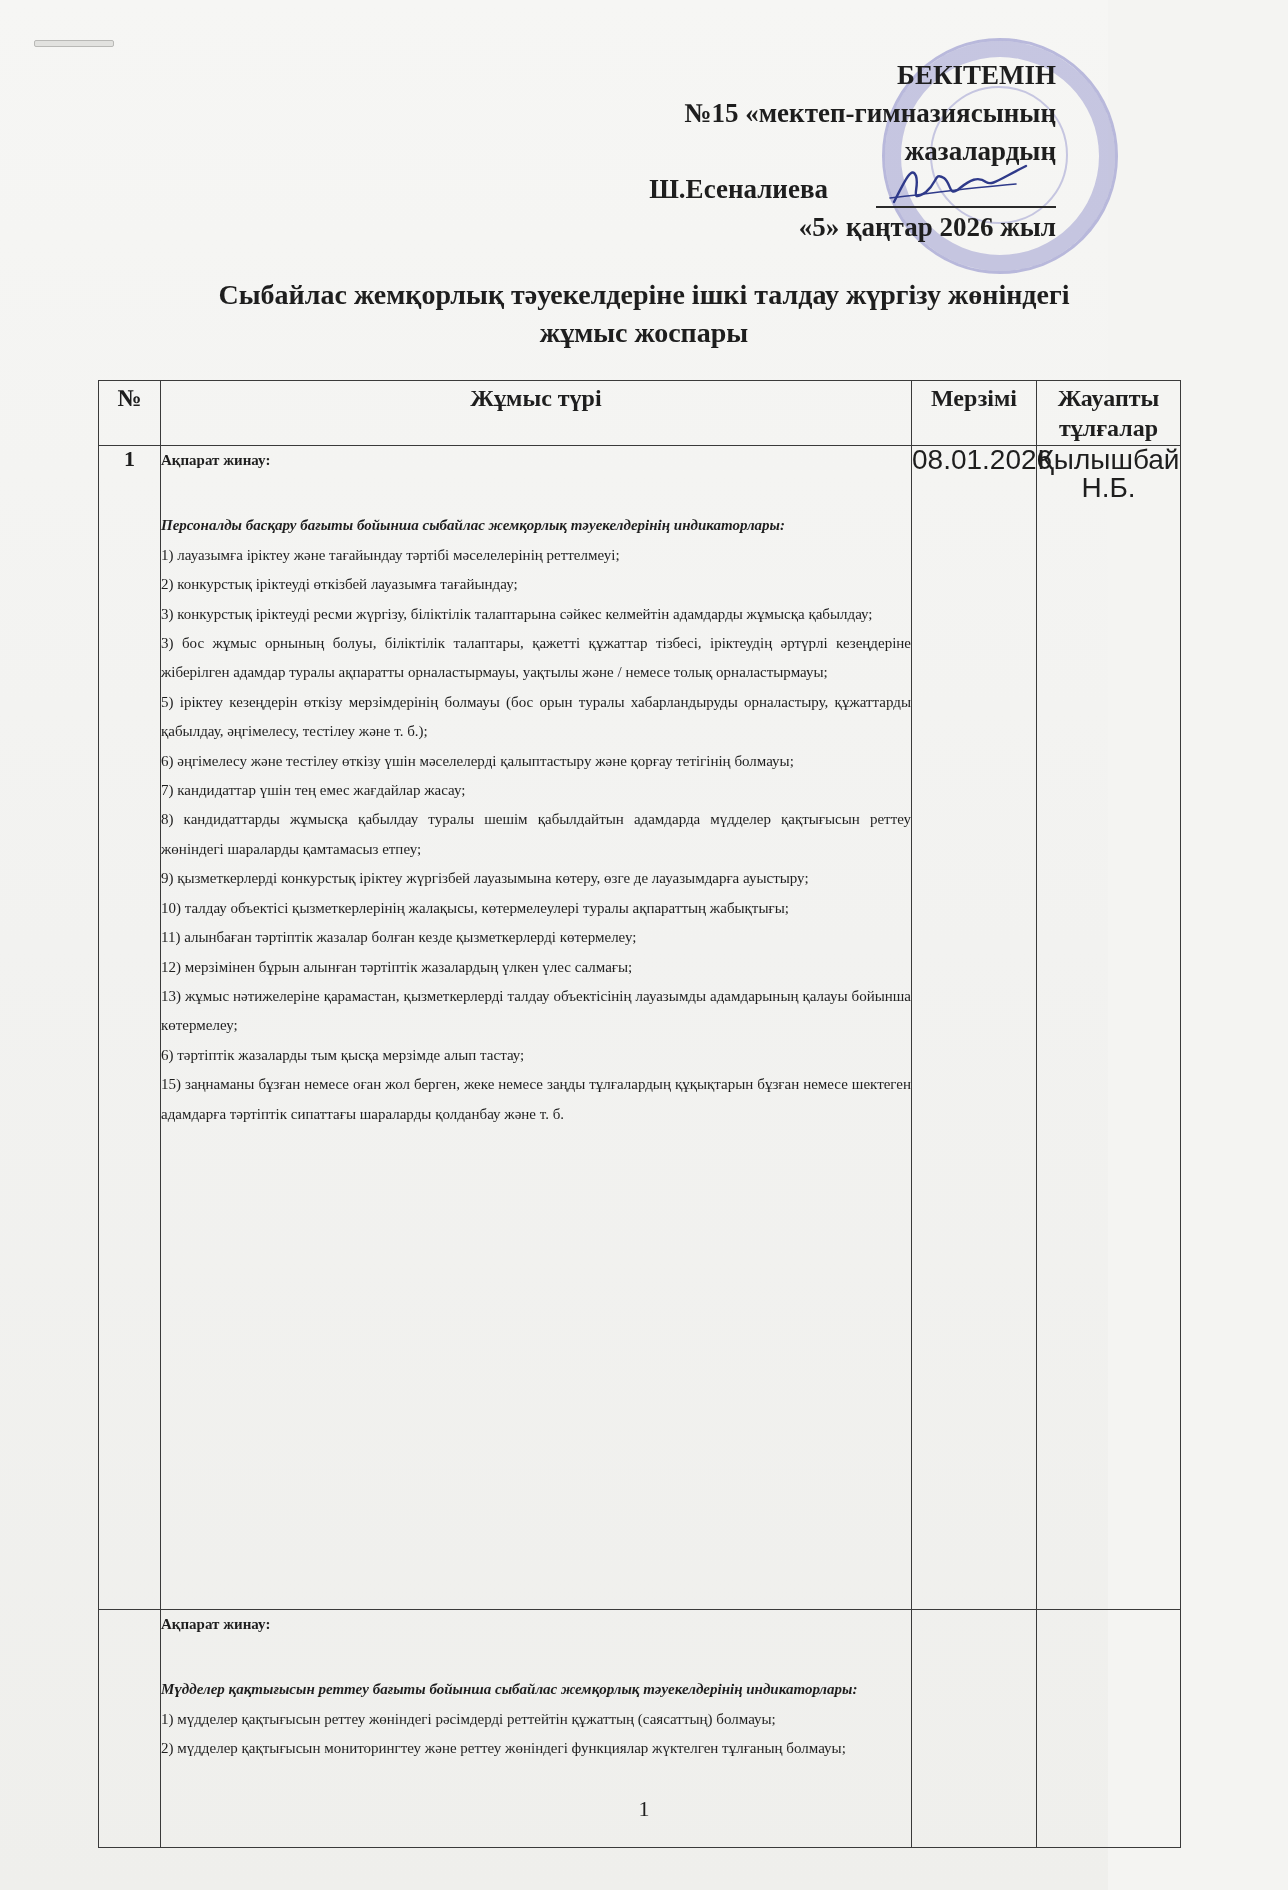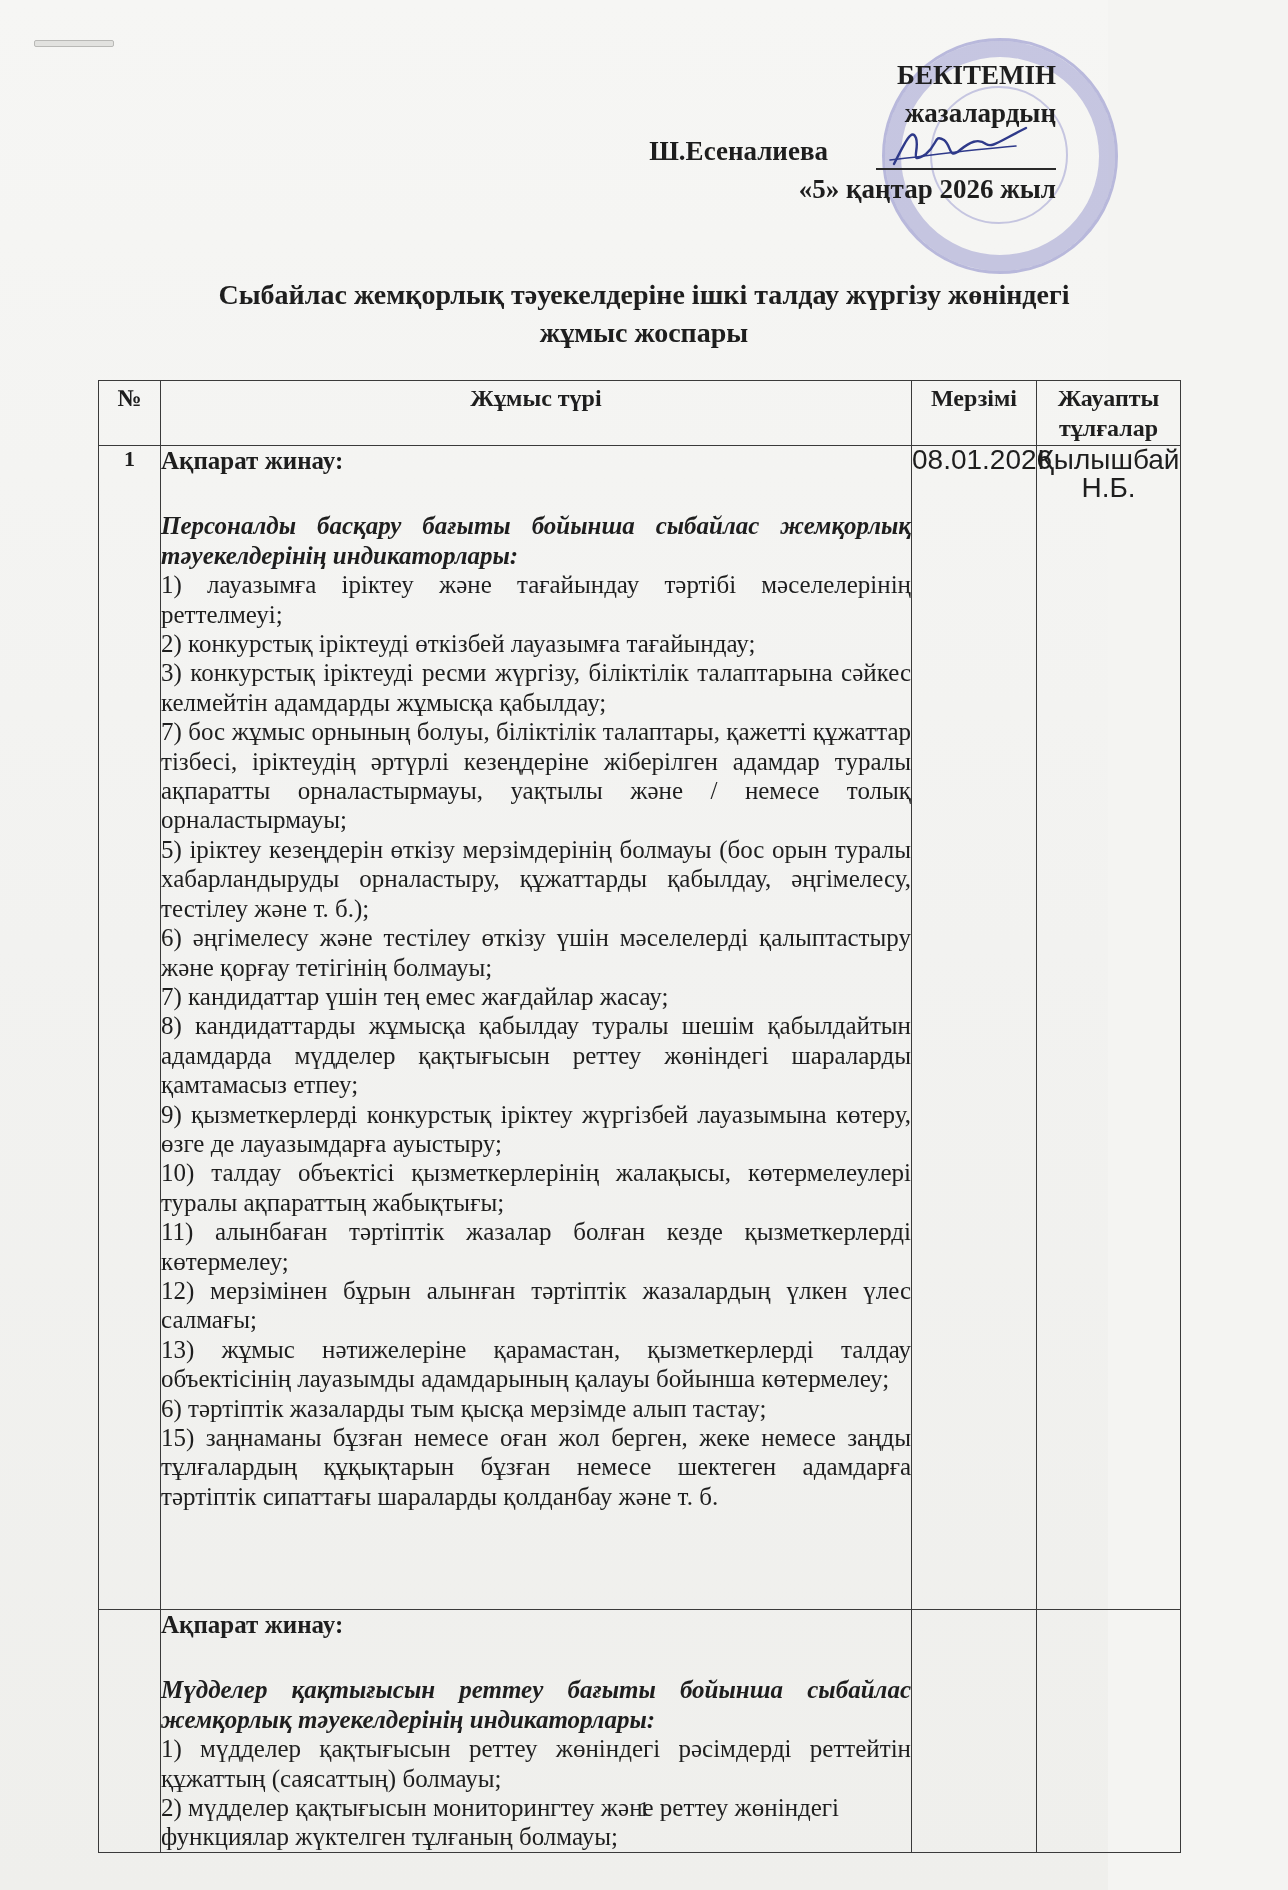--- a/index.html
+++ b/index.html
@@ -110,21 +110,21 @@
     col.c-date { width: 125px; }
     col.c-resp { width: 144px; }
     td.num {
       text-align: center;
       vertical-align: middle;
       font-weight: bold;
       font-size: 22px;
     }
     td.work {
       padding: 4px 8px 4px 8px;
-      font-size: 25px;
+      font-size: 15px;
       line-height: 29.4px;
       text-align: justify;
     }
     td.work .head { font-weight: bold; }
     td.work .sub  { font-weight: bold; font-style: italic; margin-top: 36px; }
     td.work .item { text-align: justify; }
     td.date, td.resp {
       vertical-align: middle;
       text-align: center;
       font-family: "Liberation Sans", "DejaVu Sans", sans-serif;
@@ -146,20 +146,21 @@
 <div class="page">
 
   <div class="staple"></div>
 
   <div class="stamp">
     <div class="inner"></div>
   </div>
 
   <div class="approval">
     <div>БЕКІТЕМІН</div>
+    <div>№15 «мектеп-гимназиясының</div>
     <div>жазалардың</div>
     <div class="name-line">
       <span>Ш.Есеналиева</span>
       <span class="sig-line">
         <svg width="150" height="50" viewBox="0 0 150 50">
           <path d="M8 44 C20 20, 26 8, 30 18 C34 30, 22 46, 40 34 C52 24, 48 14, 58 20 C66 26, 62 40, 74 30 C84 22, 92 18, 100 24 C106 28, 112 22, 140 8" fill="none" stroke="#2f3a8a" stroke-width="2.4" stroke-linecap="round"></path>
           <path d="M4 40 C40 36, 80 30, 130 26" fill="none" stroke="#2f3a8a" stroke-width="1.6" stroke-linecap="round"></path>
         </svg>
       </span>
     </div>
@@ -188,21 +189,21 @@
     </thead>
     <tbody>
       <tr style="height:1164px;">
         <td class="num">1</td>
         <td class="work">
           <div class="head">Ақпарат жинау:</div>
           <div class="sub">Персоналды басқару бағыты бойынша сыбайлас жемқорлық тәуекелдерінің индикаторлары:</div>
           <div class="item">1) лауазымға іріктеу және тағайындау тәртібі мәселелерінің реттелмеуі;</div>
           <div class="item">2) конкурстық іріктеуді өткізбей лауазымға тағайындау;</div>
           <div class="item">3) конкурстық іріктеуді ресми жүргізу, біліктілік талаптарына сәйкес келмейтін адамдарды жұмысқа қабылдау;</div>
-          <div class="item">7) бос жұмыс орнының болуы, біліктілік талаптары, қажетті құжаттар тізбесі, іріктеудің әртүрлі кезеңдеріне жіберілген адамдар туралы ақпаратты орналастырмауы, уақтылы және / немесе толық орналастырмауы;</div>
+          <div class="item">3) бос жұмыс орнының болуы, біліктілік талаптары, қажетті құжаттар тізбесі, іріктеудің әртүрлі кезеңдеріне жіберілген адамдар туралы ақпаратты орналастырмауы, уақтылы және / немесе толық орналастырмауы;</div>
           <div class="item">5) іріктеу кезеңдерін өткізу мерзімдерінің болмауы (бос орын туралы хабарландыруды орналастыру, құжаттарды қабылдау, әңгімелесу, тестілеу және т. б.);</div>
           <div class="item">6) әңгімелесу және тестілеу өткізу үшін мәселелерді қалыптастыру және қорғау тетігінің болмауы;</div>
           <div class="item">7) кандидаттар үшін тең емес жағдайлар жасау;</div>
           <div class="item">8) кандидаттарды жұмысқа қабылдау туралы шешім қабылдайтын адамдарда мүдделер қақтығысын реттеу жөніндегі шараларды қамтамасыз етпеу;</div>
           <div class="item">9) қызметкерлерді конкурстық іріктеу жүргізбей лауазымына көтеру, өзге де лауазымдарға ауыстыру;</div>
           <div class="item">10) талдау объектісі қызметкерлерінің жалақысы, көтермелеулері туралы ақпараттың жабықтығы;</div>
           <div class="item">11) алынбаған тәртіптік жазалар болған кезде қызметкерлерді көтермелеу;</div>
           <div class="item">12) мерзімінен бұрын алынған тәртіптік жазалардың үлкен үлес салмағы;</div>
           <div class="item">13) жұмыс нәтижелеріне қарамастан, қызметкерлерді талдау объектісінің лауазымды адамдарының қалауы бойынша көтермелеу;</div>
           <div class="item">6) тәртіптік жазаларды тым қысқа мерзімде алып тастау;</div>

